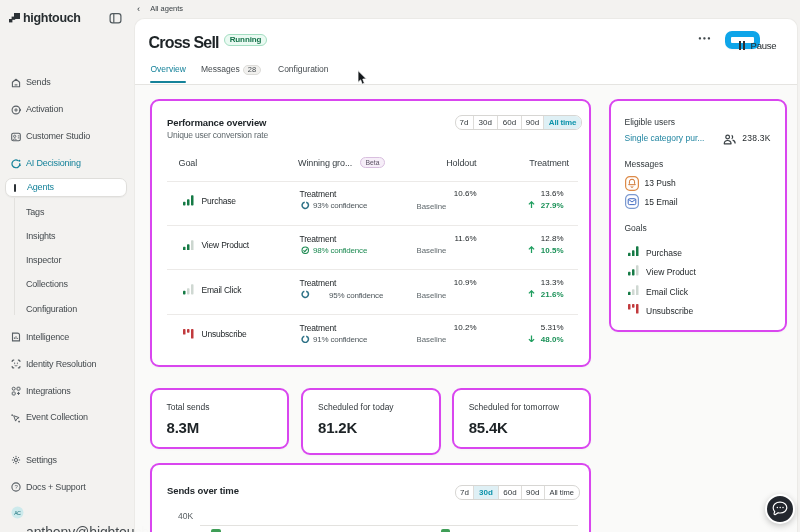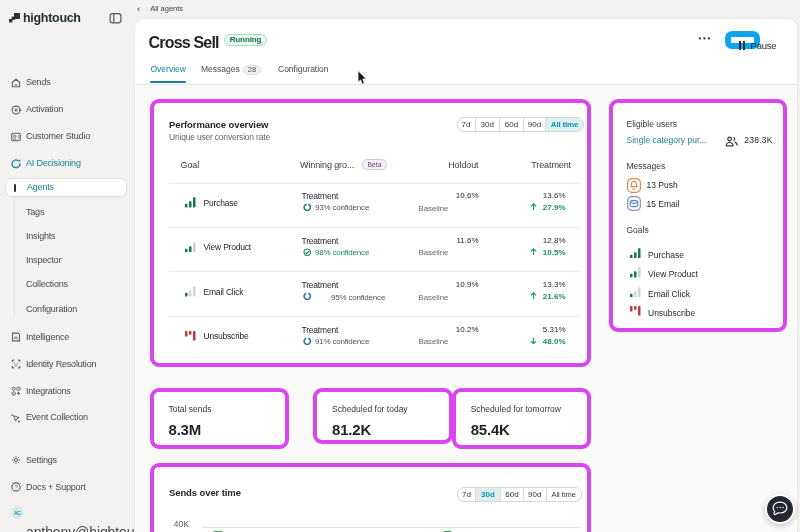--- a/index.html
+++ b/index.html
@@ -1,19 +1,19 @@
 <!DOCTYPE html>
 <html><head>
 <meta charset="utf-8">
 <style>
 * { margin:0; padding:0; box-sizing:border-box; }
 html,body { width:800px; height:532px; overflow:hidden; }
 body { font-family:"Liberation Sans", sans-serif; background:#f3f2f0; color:#23282b; position:relative;  }
 .abs { position:absolute; }
-.card { position:absolute; background:rgba(255,255,255,0.992); border:4px solid #d946ef; border-radius:9px; box-shadow:0 1px 2px rgba(20,20,20,.03); }
+.card { position:absolute; background:rgba(255,255,255,0.992); border:2px solid #d946ef; border-radius:9px; box-shadow:0 1px 2px rgba(20,20,20,.03); }
 .nav { position:absolute; left:0; width:134px; height:12px; font-size:9px; letter-spacing:-0.2px; color:#454b4f; }
 .nav svg { position:absolute; left:10.5px; top:0.5px; }
 .nav span { position:absolute; left:26px; top:0; white-space:nowrap; line-height:11px; }
 .sub { position:absolute; left:26px; font-size:9px; letter-spacing:-0.2px; color:#454b4f; line-height:11px; white-space:nowrap; }
 </style>
 </head>
 <body>
 <div id="wrap" style="position:relative;width:800px;height:532px;transform:translateZ(0);">
 
 <svg class="abs" style="left:9px;top:12.5px;" width="11" height="10" viewBox="0 0 11 10">
@@ -300,39 +300,39 @@
         <rect x="4" y="0" width="2.5" height="3.8" rx="0.7" fill="#c13a3d"></rect>
         <rect x="8" y="0" width="2.5" height="9.6" rx="0.7" fill="#c13a3d"></rect>
       </svg>
   <div class="abs" style="left:35.5px;top:205px;font-size:8.5px;color:#23282b;line-height:10px;">Unsubscribe</div>
 </div>
 
 <div class="card" style="left:149.5px;top:387.5px;width:139.5px;height:61.5px;">
   <div class="abs" style="left:15px;top:12px;font-size:8.5px;color:#32383c;line-height:10px;">Total sends</div>
   <div class="abs" style="left:15px;top:29.5px;font-size:15px;font-weight:700;color:#1d2326;letter-spacing:-0.2px;">8.3M</div>
 </div>
-<div class="card" style="left:313px;top:387.5px;width:139.5px;height:56px;">
+<div class="card" style="left:301px;top:387.5px;width:139.5px;height:67px;">
   <div class="abs" style="left:15px;top:12px;font-size:8.5px;color:#32383c;line-height:10px;">Scheduled for today</div>
   <div class="abs" style="left:15px;top:29.5px;font-size:15px;font-weight:700;color:#1d2326;letter-spacing:-0.2px;">81.2K</div>
 </div>
 <div class="card" style="left:451.7px;top:387.5px;width:139.5px;height:61.5px;">
   <div class="abs" style="left:15px;top:12px;font-size:8.5px;color:#32383c;line-height:10px;">Scheduled for tomorrow</div>
   <div class="abs" style="left:15px;top:29.5px;font-size:15px;font-weight:700;color:#1d2326;letter-spacing:-0.2px;">85.4K</div>
 </div>
 
 <div class="card" style="left:149.5px;top:463px;width:441.7px;height:69px;border-radius:9px 9px 0 0;border-bottom:none;">
   <div class="abs" style="left:15.5px;top:19.5px;font-size:9.5px;font-weight:700;color:#20262a;letter-spacing:-0.1px;">Sends over time</div>
   <div class="abs" style="left:303.5px;top:19.6px;height:15.4px;display:flex;border:1px solid #d7d6d3;border-radius:7px;background:rgba(255,255,255,0.992);overflow:hidden;">
     <div style="width:18px;text-align:center;font-size:8px;line-height:13.4px;color:#32383c;border-right:1px solid #dddcd9;">7d</div>
     <div style="width:25px;text-align:center;font-size:8px;line-height:13.4px;color:#0d93ab;background:rgba(223,240,245,0.992);font-weight:600;border-right:1px solid #dddcd9;">30d</div>
     <div style="width:23px;text-align:center;font-size:8px;line-height:13.4px;color:#32383c;border-right:1px solid #dddcd9;">60d</div>
     <div style="width:22.5px;text-align:center;font-size:8px;line-height:13.4px;color:#32383c;border-right:1px solid #dddcd9;">90d</div>
     <div style="width:34.5px;text-align:center;font-size:7.5px;line-height:13.4px;color:#32383c;">All time</div>
   </div>
-  <div class="abs" style="left:14px;top:53px;width:27.7px;text-align:center;font-size:8.5px;color:#565d61;line-height:9px;">40K</div>
+  <div class="abs" style="left:14px;top:47px;width:27.7px;text-align:right;font-size:8.5px;color:#565d61;line-height:9px;">40K</div>
   <div class="abs" style="left:48.3px;top:60.2px;width:378.5px;height:1px;background:#e3e2df;"></div>
   <div class="abs" style="left:59.5px;top:63.5px;width:9.5px;height:9.5px;background:#3f9e57;border-radius:2px;"></div>
   <div class="abs" style="left:289px;top:63.5px;width:9.5px;height:9.5px;background:#3f9e57;border-radius:2px;"></div>
 </div>
 
 <div class="abs" style="left:764.5px;top:493.5px;width:30px;height:30px;background:#23272e;border:2px solid #fff;border-radius:50%;box-shadow:0 2px 6px rgba(0,0,0,.22);">
   <svg style="margin:5.5px 0 0 5px;" width="16" height="15" viewBox="0 0 16 15">
     <path d="M8.2 1.2 c3.8 0 6.6 2.4 6.6 5.4 s-2.8 5.4 -6.6 5.4 c-0.7 0 -1.4 -0.1 -2 -0.25 L3.4 13.4 c-0.8 0.5 -1.6 -0.2 -1.3 -1 l0.6 -1.8 C1.7 9.6 1.2 8.4 1.2 6.6 c0 -3 2.8 -5.4 6.6 -5.4 Z" fill="none" stroke="#fff" stroke-width="1.2"></path>
     <circle cx="5.4" cy="6.6" r="0.75" fill="#fff"></circle>
         <circle cx="8.2" cy="6.6" r="0.75" fill="#fff"></circle>

